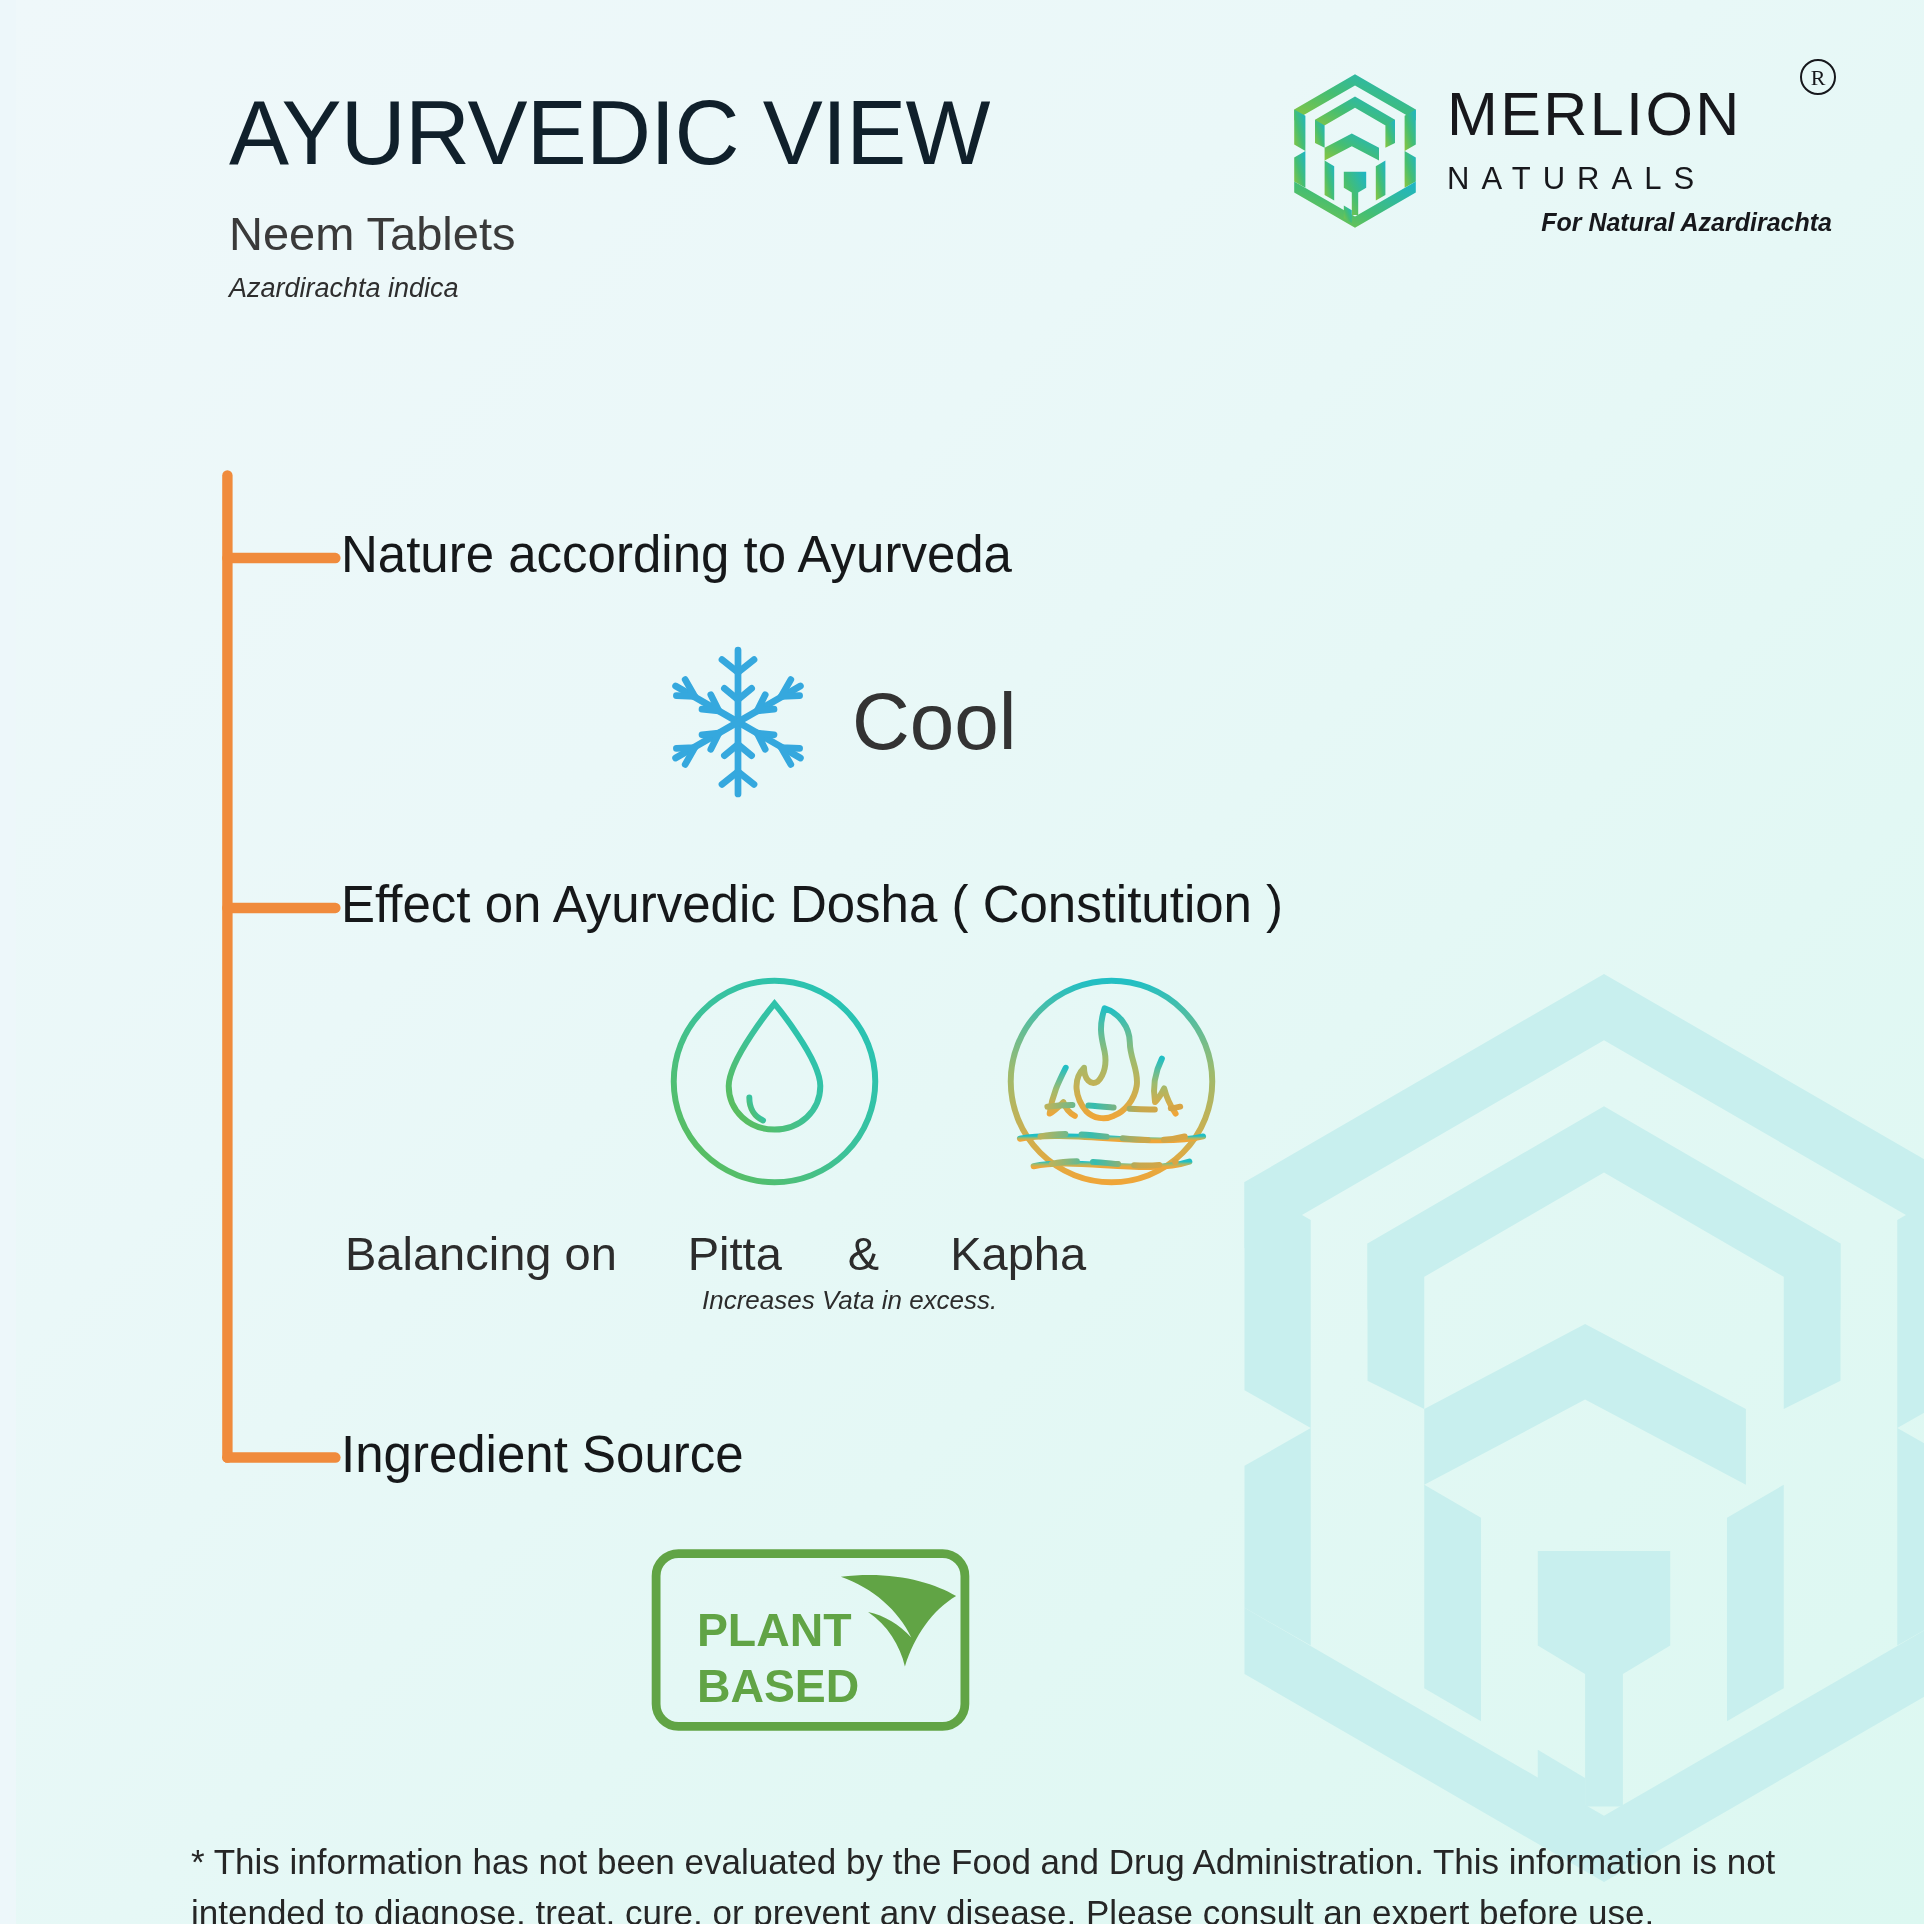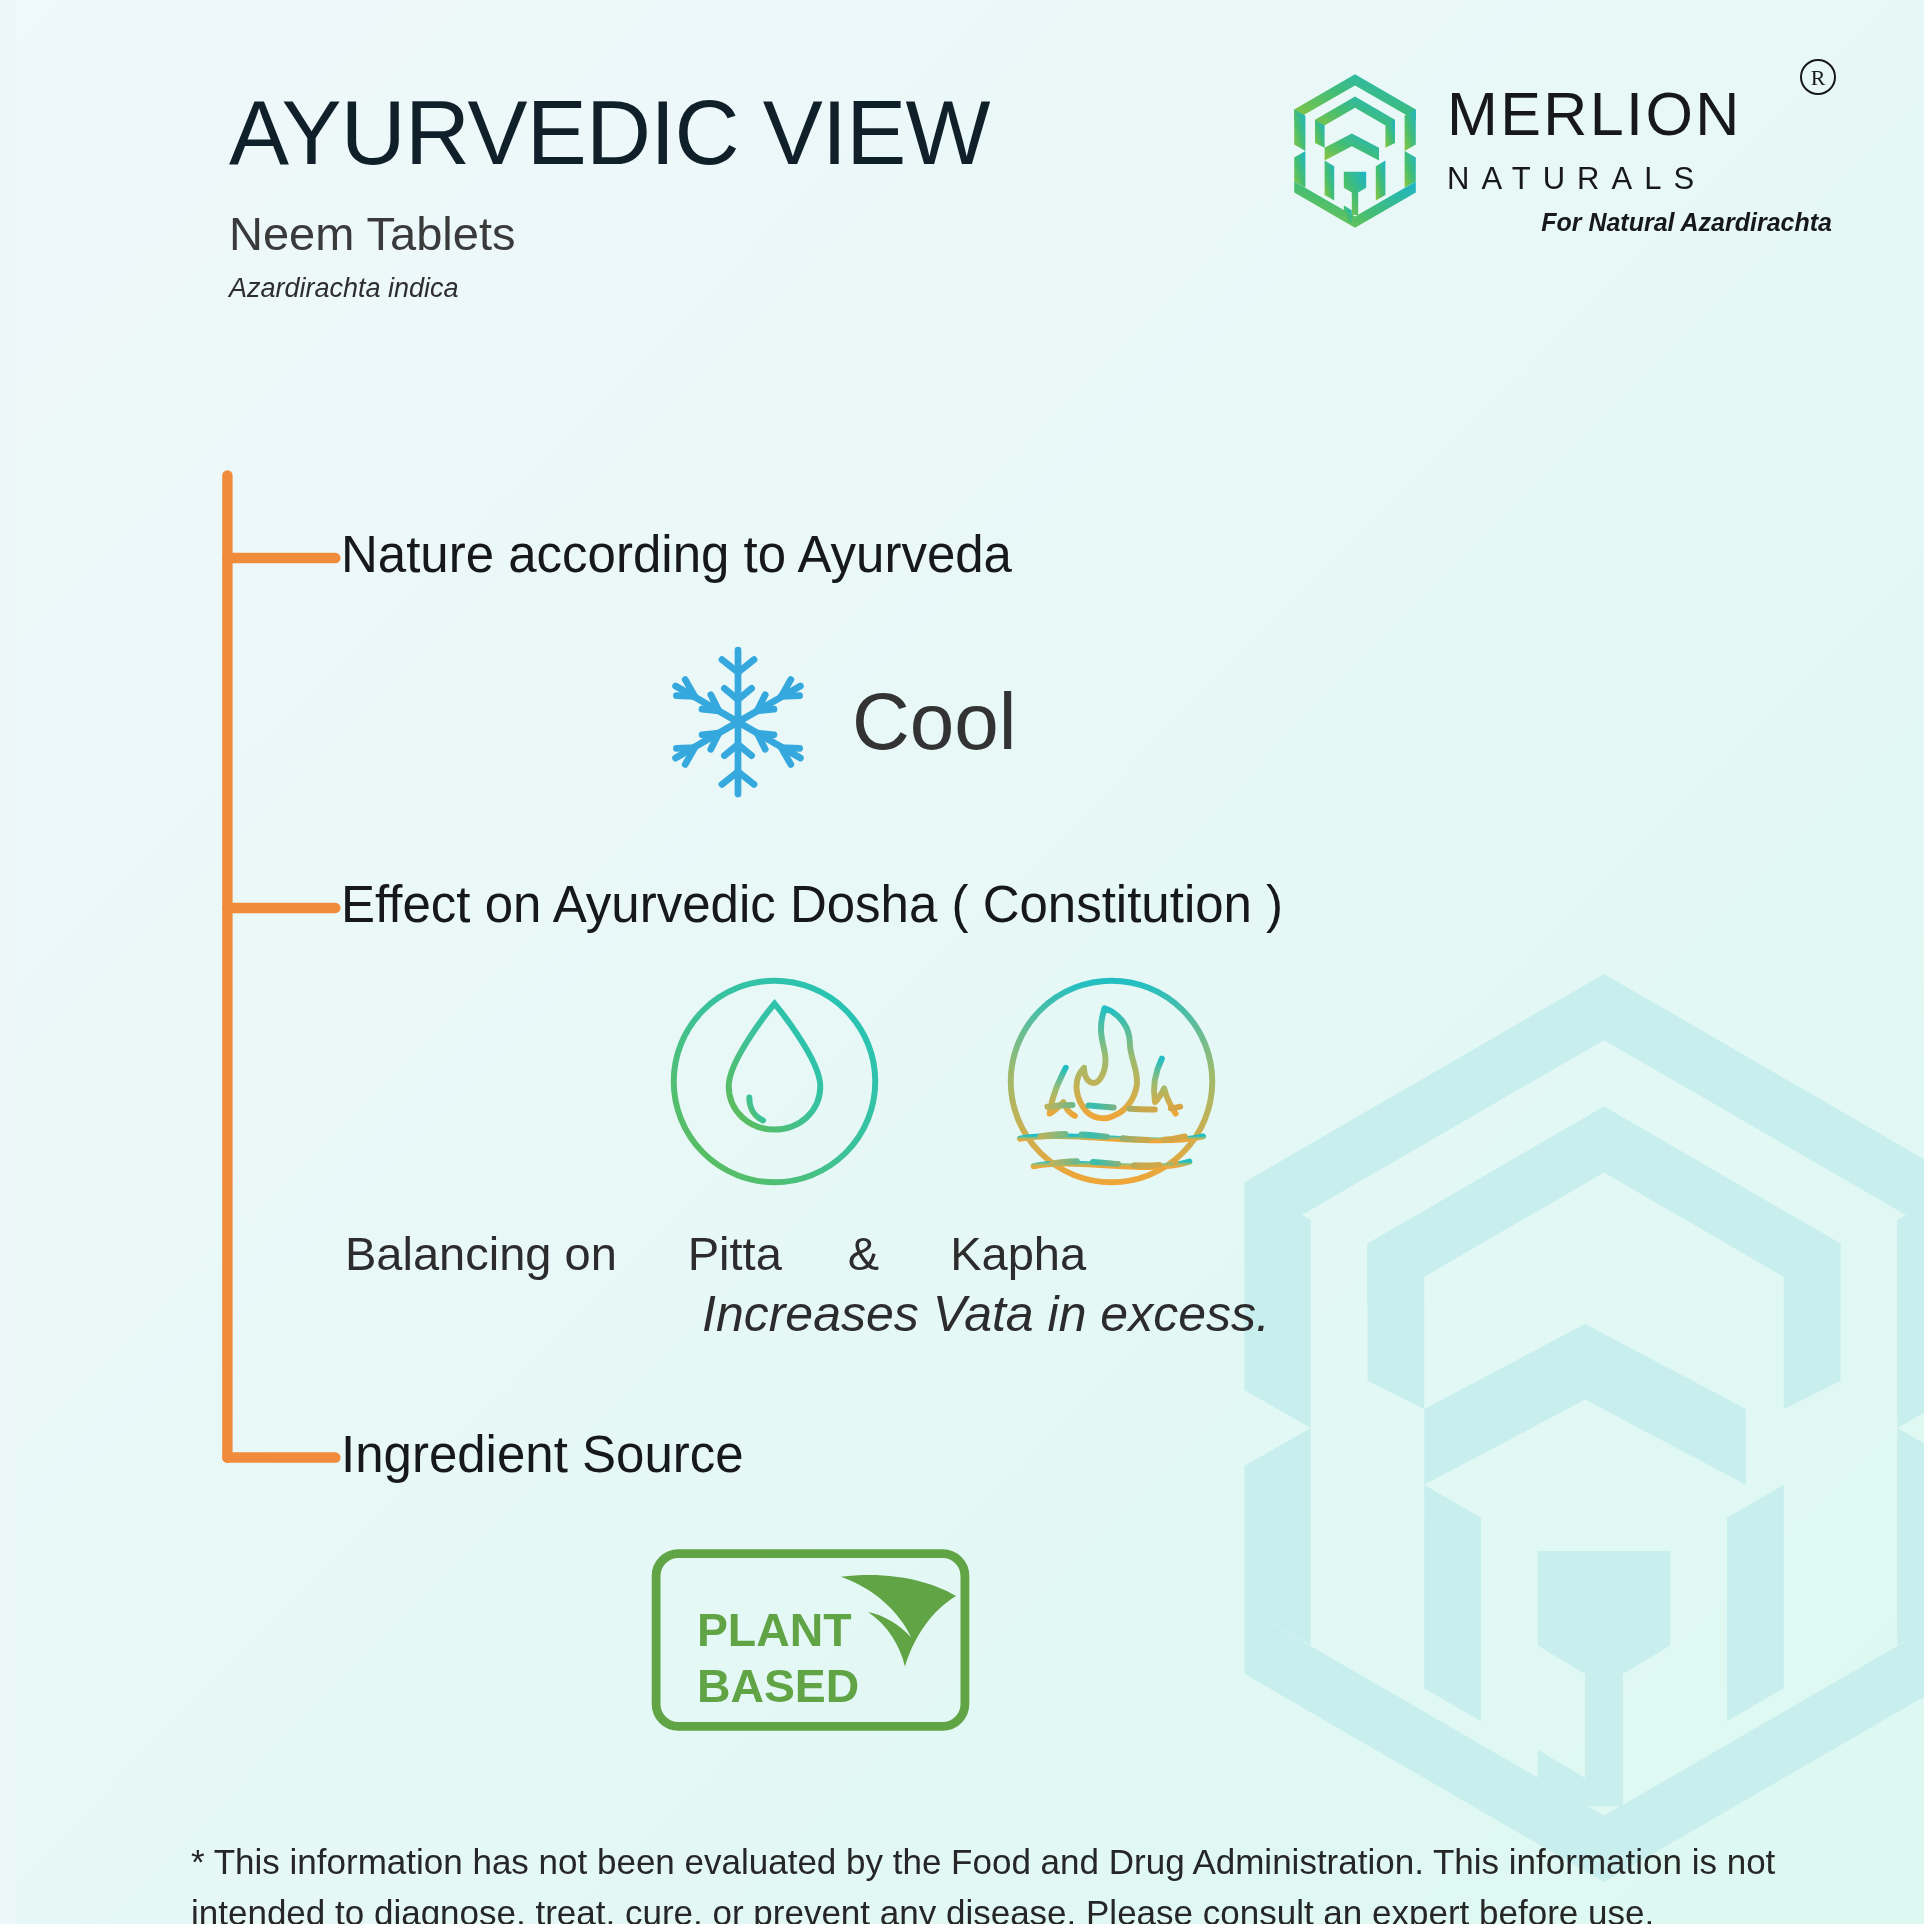--- a/index.html
+++ b/index.html
@@ -188,21 +188,21 @@
   }
   .dl-balancing { font-size: 47px; color: #2C2C2C; }
   .dl-pitta     { font-size: 47px; color: #2C2C2C; margin-left: 63px; }
   .dl-amp       { font-size: 47px; color: #2C2C2C; margin-left: 58px; }
   .dl-kapha     { font-size: 47px; color: #2C2C2C; margin-left: 63px; }
 
   .vata-note {
     position: absolute;
     left: 686px;
     top: 1285px;
-    font-size: 50px;
+    font-size: 26px;
     font-style: italic;
     color: #2C2C2C;
     white-space: nowrap;
   }
 
   
   .plant-badge {
     position: absolute;
     left: 634px;
     top: 1548px;

